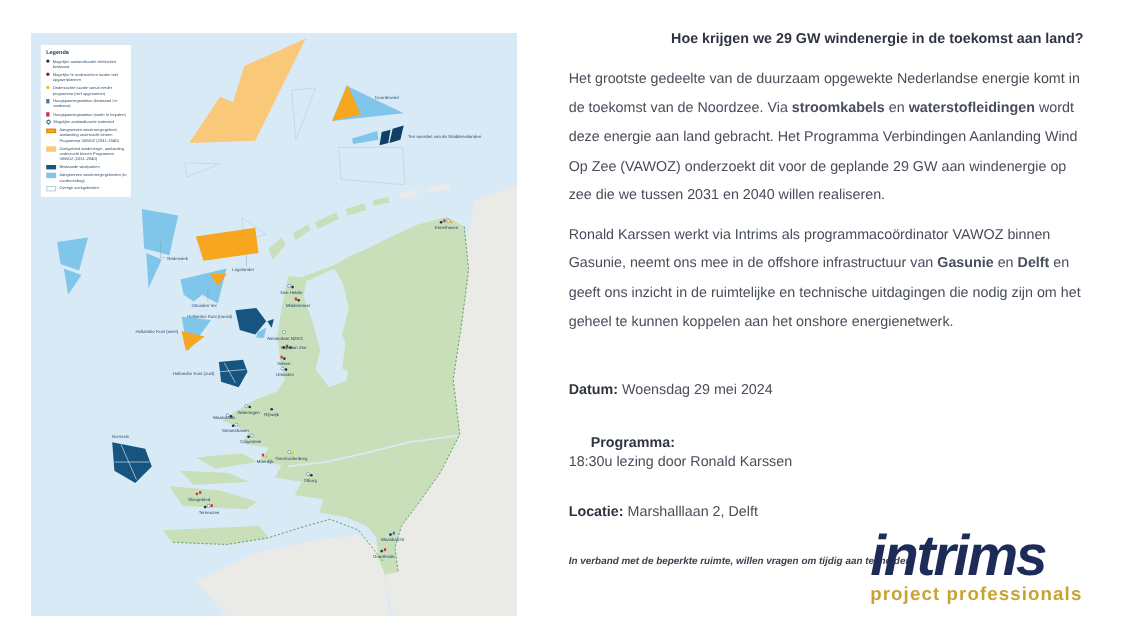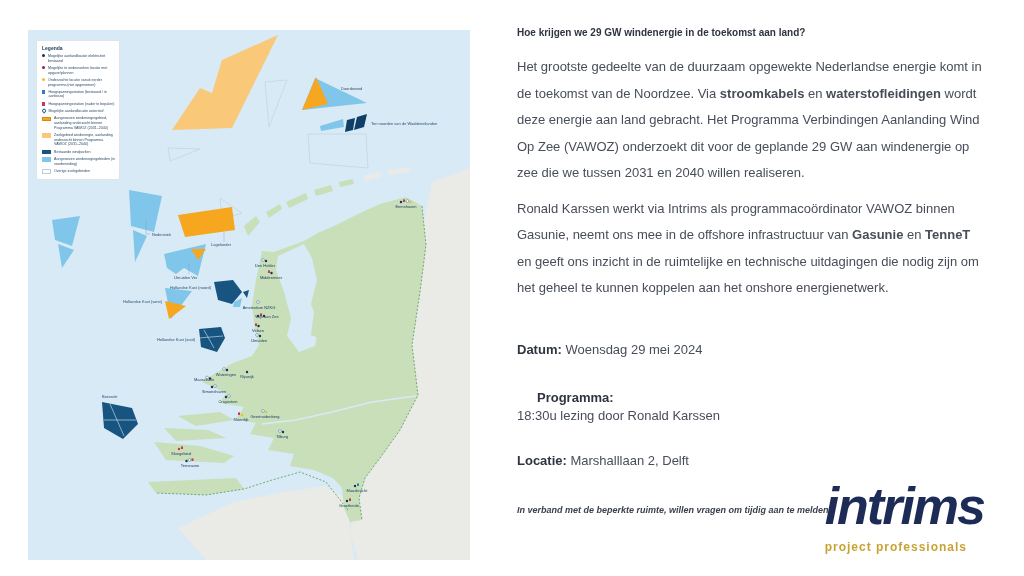--- a/index.html
+++ b/index.html
@@ -47,34 +47,34 @@
   .al { font-size:4px; fill:#2d4f74; }
   .pl { font-size:4px; fill:#1d3f63; text-anchor:middle; }
   .mk-n { fill:#1c2f4e; }
   .mk-r { fill:#c43a4e; }
   .mk-y { fill:#eebd2a; }
   .mk-b { fill:#2f7fc0; }
   .mk-h { fill:#ffffff; stroke:#2d6ca3; stroke-width:0.5; }
 
   
   .right-col { position:absolute; left:517px; top:27px; width:468px; color:#474d59; }
-  .title { font-size:10px; font-weight:bold; color:#2e3440; text-align:left; margin-bottom:16px; }
+  .title { font-size:13px; font-weight:bold; color:#2e3440; text-align:right; margin-bottom:16px; }
   .para  { font-size:13px; line-height:26.5px; margin-bottom:9px; }
   .b     { font-weight:bold; }
   .kv    { font-size:13px; line-height:20px; margin-top:38px; }
   .kv .k { font-weight:bold; color:#2e3440; }
   .prog-head { font-size:13px; font-weight:bold; color:#2e3440; margin-top:30px;padding-left:20px; }
   .prog-item { font-size:13px; line-height:22px; }
   .loc   { margin-top:24px; }
   .note  { position:absolute; left:517px; top:505px; width:340px; font-size:9px;
            font-style:italic; font-weight:bold; color:#3a3f4c; }
   .logo  { position:absolute; right:40px; top:482px; text-align:left; }
   .logo-name { font-size:52px; font-weight:bold; font-style:italic; letter-spacing:-2px;
                color:#1d2b57; line-height:48px; }
-  .logo-tag  { font-size:12px; font-weight:bold; color:#c8a334; letter-spacing:1px; margin-top:10px; }
+  .logo-tag  { font-size:17px; font-weight:bold; color:#c8a334; letter-spacing:1px; margin-top:0px; }
 </style>
 </head>
 <body>
 
 <div class="map-panel">
   <svg width="442" height="530" viewBox="0 0 442 530">
     <rect class="sea" x="0" y="0" width="442" height="530"></rect>
 
     <polygon class="gray" points="442,138 404,152 390,220 380,315 388,368 340,440 322,500 330,530 442,530"></polygon>
     <polygon class="gray" points="150,498 206,472 256,462 296,456 318,468 326,530 178,530"></polygon>
@@ -321,21 +321,21 @@
       <span class="lab">Overige zoekgebieden</span>
       </div>
   </div>
 </div>
 
 <div class="right-col">
   <div class="title">Hoe krijgen we 29 GW windenergie in de toekomst aan land?</div>
 
   <p class="para"><span>Het grootste gedeelte van de duurzaam opgewekte Nederlandse energie komt in de toekomst van de Noordzee. Via </span><span class="b">stroomkabels</span><span> en </span><span class="b">waterstofleidingen</span><span> wordt deze energie aan land gebracht. Het Programma Verbindingen Aanlanding Wind Op Zee (VAWOZ) onderzoekt dit voor de geplande 29 GW aan windenergie op zee die we tussen 2031 en 2040 willen realiseren.</span></p>
 
-  <p class="para"><span>Ronald Karssen werkt via Intrims als programmacoördinator VAWOZ binnen Gasunie, neemt ons mee in de offshore infrastructuur van </span><span class="b">Gasunie</span><span> en </span><span class="b">TenneT</span><span> en geeft ons inzicht in de ruimtelijke en technische uitdagingen die nodig zijn om het geheel te kunnen koppelen aan het onshore energienetwerk.</span></p>
+  <p class="para"><span>Ronald Karssen werkt via Intrims als programmacoördinator VAWOZ binnen Gasunie, neemt ons mee in de offshore infrastructuur van </span><span class="b">Gasunie</span><span> en </span><span class="b">Delft</span><span> en geeft ons inzicht in de ruimtelijke en technische uitdagingen die nodig zijn om het geheel te kunnen koppelen aan het onshore energienetwerk.</span></p>
 
   <div class="kv">
     <span class="k">Datum:</span>
     <span>Woensdag 29 mei 2024</span>
   </div>
 
   <div class="prog-head">Programma:</div>
   <div class="prog-item">18:30u  lezing door  Ronald Karssen</div>
 
   <div class="kv loc">

